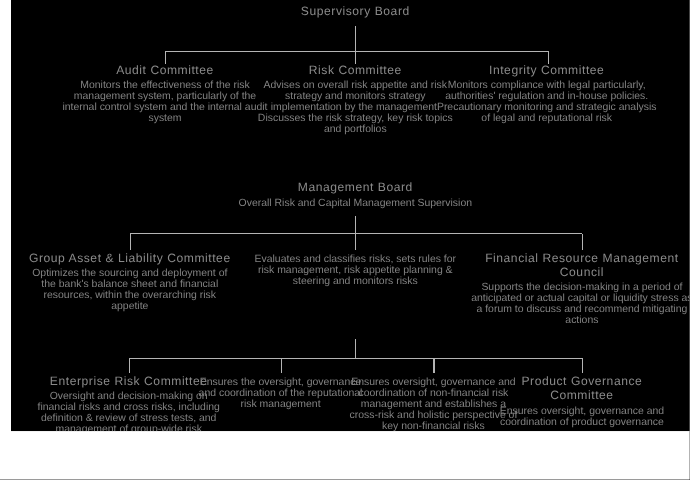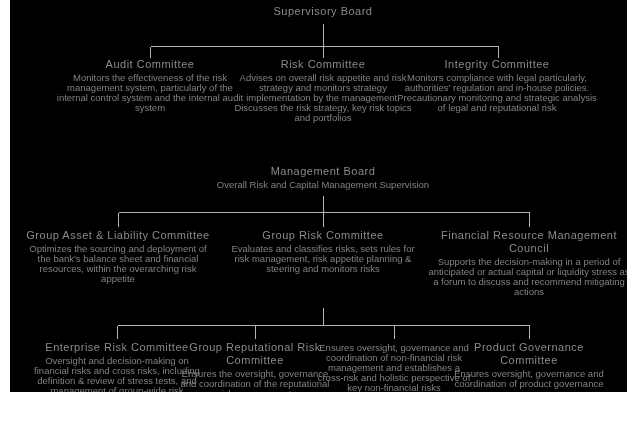--- a/index.html
+++ b/index.html
@@ -107,36 +107,34 @@
     <div class="title">Management Board</div>
     <div class="desc">Overall Risk and Capital Management Supervision</div>
   </div>
 
   <div class="node" id="n-alco">
     <div class="title">Group Asset &amp; Liability Committee</div>
     <div class="desc">Optimizes the sourcing and deployment of the bank's balance sheet and financial resources, within the overarching risk appetite</div>
   </div>
 
   <div class="node" id="n-grc">
-    <div class="title">Group Risk Committee</div>
     <div class="desc">Evaluates and classifies risks, sets rules for risk management, risk appetite planning &amp; steering and monitors risks</div>
   </div>
 
   <div class="node" id="n-frmc">
     <div class="title">Financial Resource Management Council</div>
     <div class="desc">Supports the decision-making in a period of anticipated or actual capital or liquidity stress as a forum to discuss and recommend mitigating actions</div>
   </div>
 
   <div class="node" id="n-erc">
     <div class="title">Enterprise Risk Committee</div>
     <div class="desc">Oversight and decision-making on financial risks and cross risks, including definition &amp; review of stress tests, and management of group-wide risk patterns</div>
   </div>
 
   <div class="node" id="n-grrc">
-    <div class="title">Group Reputational Risk Committee</div>
     <div class="desc">Ensures the oversight, governance and coordination of the reputational risk management</div>
   </div>
 
   <div class="node" id="n-nfrc">
     <div class="desc">Ensures oversight, governance and coordination of non-financial risk management and establishes a cross-risk and holistic perspective of key non-financial risks</div>
   </div>
 
   <div class="node" id="n-pgc">
     <div class="title">Product Governance Committee</div>
     <div class="desc">Ensures oversight, governance and coordination of product governance</div>

